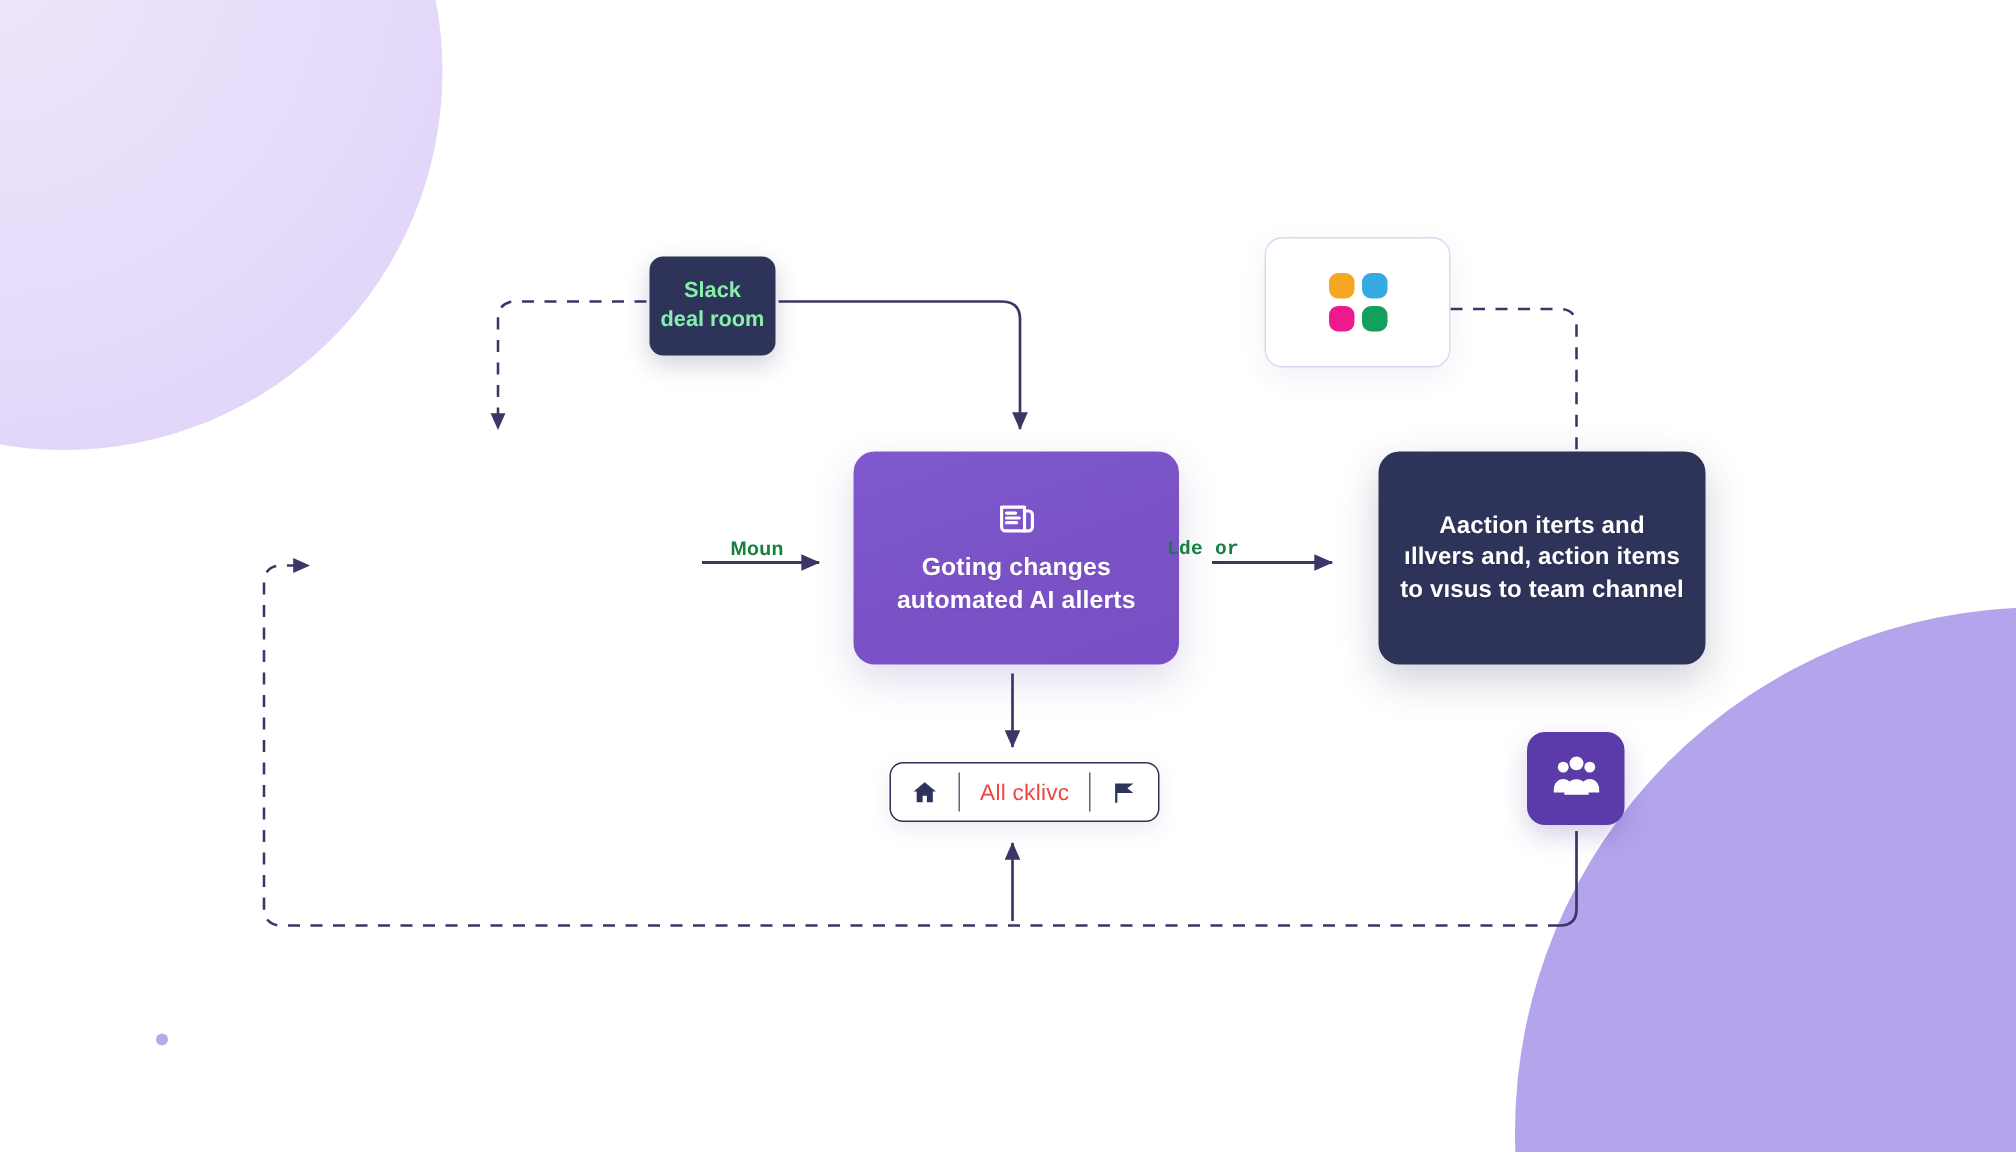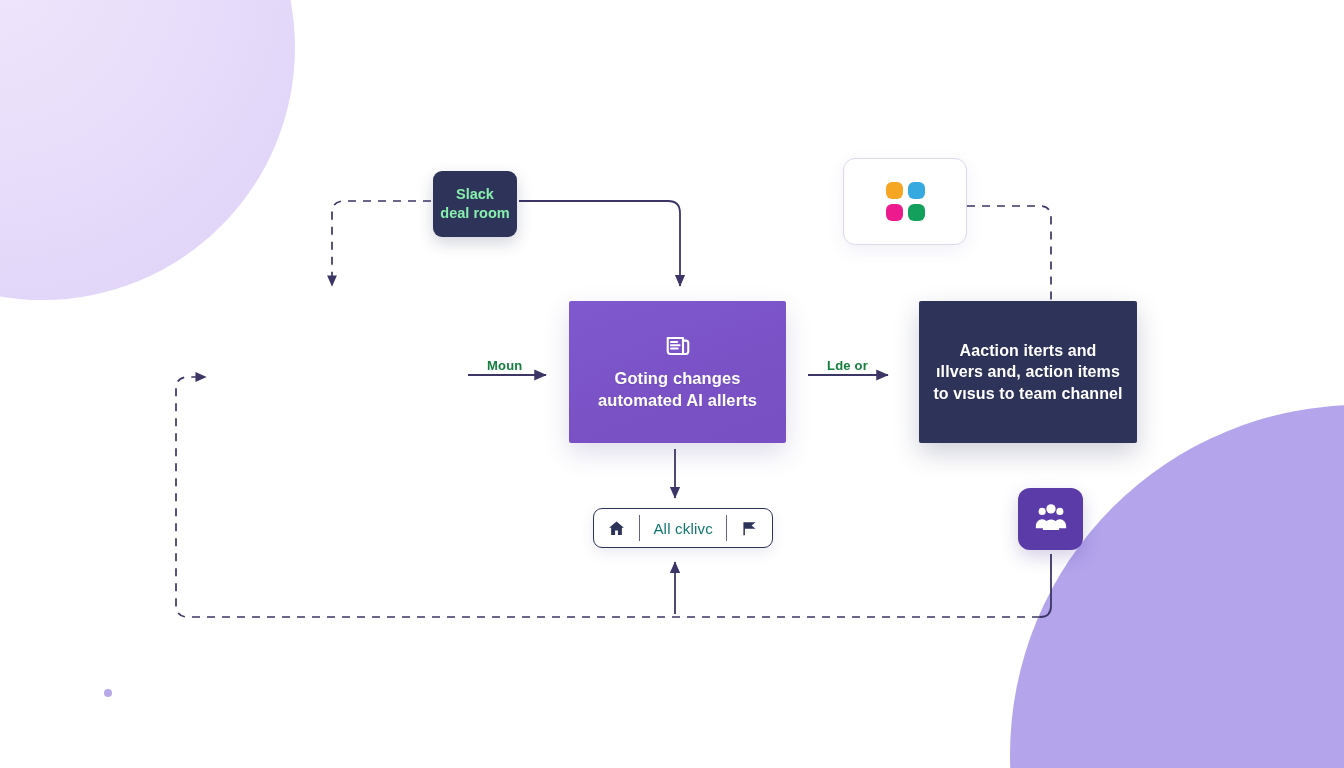--- a/index.html
+++ b/index.html
@@ -39,21 +39,21 @@
   
   #wires {
     position: absolute; left: 0; top: 0;
     width: 1344px; height: 768px;
     pointer-events: none;
   }
 
   
   .node {
     position: absolute;
-    border-radius: 2px;
+    border-radius: 14px;
     display: flex;
     flex-direction: column;
     align-items: center;
     justify-content: center;
     text-align: center;
     color: #ffffff;
     box-shadow: 0 10px 26px rgba(80,60,140,0.18);
   }
   .node .node-icon { margin-bottom: 8px; line-height: 0; }
   .node .node-label {
@@ -128,21 +128,21 @@
   .pill-seg {
     display: flex; align-items: center; justify-content: center;
     height: 100%;
     padding: 0 13px;
     color: #2e3359;
   }
   .pill-div { width: 1.4px; height: 26px; background: #2e3359; opacity: 0.75; }
   #pill-text {
     font-size: 15px;
     font-weight: 400;
-    color: #0f766e;
+    color: #ef4444;
     letter-spacing: 0.2px;
     white-space: nowrap;
   }
 
   
   #badge-people {
     position: absolute;
     left: 1018px; top: 488px;
     width: 65px; height: 62px;
     background: #5b3ba8;
@@ -154,21 +154,21 @@
   
   .edge-label {
     position: absolute;
     font-size: 13px;
     font-weight: 600;
     color: #15803d;
     letter-spacing: 0.2px;
     white-space: nowrap;
   }
   #edge-label-1 { left: 487px; top: 358px; }
-  #edge-label-2 { left: 827px; top: 358px; }
+  #edge-label-2 { left: 778px; top: 358px; font-family: Liberation Mono, monospace; }
 </style>
 </head>
 <body>
 
 <div id="stage">
 
   <div class="blob" id="blob-tl"></div>
   <div class="blob" id="blob-br"></div>
   <div id="dot-small"></div>
 

